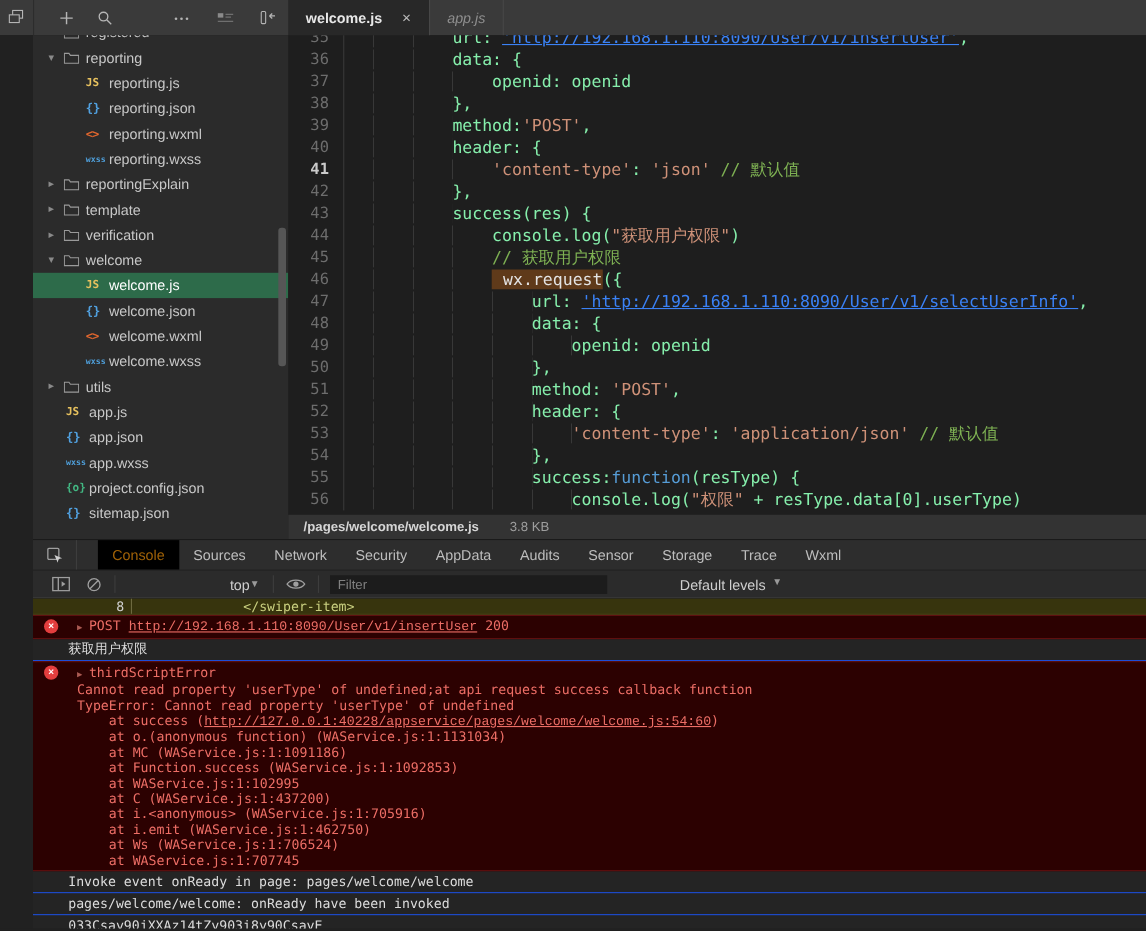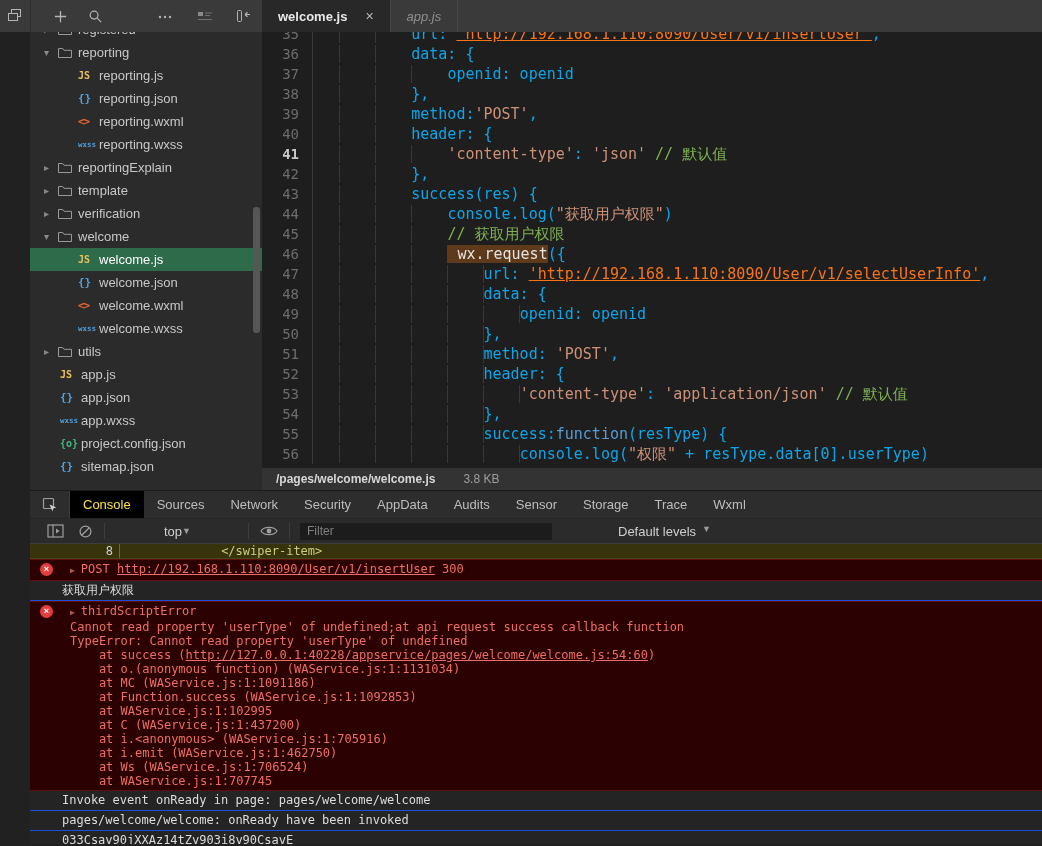--- a/index.html
+++ b/index.html
@@ -46,65 +46,65 @@
   .editor-col { flex:1; display:flex; flex-direction:column; min-width:0; }
   .editor { height:436px; background:#1e1e1e; overflow:hidden; flex:none; }
   .ed-scroll { display:flex; margin-top:-8px; }
   .gutter { width:51px; flex:none; border-right:1px solid #3a3a3a; text-align:right; padding-right:13px;
             font-family:"DejaVu Sans Mono", monospace; font-size:14px; color:#6d6d6d; }
   .lnum { height:20px; line-height:20px; }
   .lnum.active { color:#cacaca; font-weight:bold; }
   .codepane { flex:1; padding-left:26px; font-family:"DejaVu Sans Mono", monospace; font-size:15px; color:#d4d4d4; }
   .cline { height:20px; line-height:20px; white-space:pre; }
   .ind { background-image:repeating-linear-gradient(to right, #383838 0 1px, transparent 1px 36.1px); }
-  .tok-pl { color:#0ea5e9; }
+  .tok-pl { color:#86efac; }
   .tok-st { color:#ce9178; }
-  .tok-lk { color:#f97316; text-decoration:underline; }
+  .tok-lk { color:#3b82f6; text-decoration:underline; }
   .tok-cm { color:#7eb153; }
   .tok-kw { color:#569cd6; }
   .tok-hl { color:#e3e3e3; background:#5f3a1a;padding-left:10px; }
 
   
   .statusbar { height:22px; background:#333333; display:flex; align-items:center; padding-left:14px; gap:28px;
                font-size:12px; flex:none; }
   .sb-path { color:#d6d6d6; font-weight:600; }
   .sb-size { color:#9e9e9e; }
 
   
   .devtools { flex:1; display:flex; flex-direction:column; min-height:0; border-top:1px solid #1a1a1a; }
   .dt-tabs { height:27px; background:#2d2d2d; display:flex; align-items:stretch; flex:none; }
   .dt-inspect { width:40px; display:flex; align-items:center; justify-content:center; border-right:1px solid #3d3d3d; }
   .dtab { display:flex; align-items:center; padding:0 13px; font-size:13px; color:#bdbdbd; cursor:pointer; }
-  .dtab.active { background:#000000; color:#fde047; }
+  .dtab.active { background:#000000; color:#a16207;margin-left:19px; }
   .dt-filter { height:26px; background:#2b2b2b; border-top:1px solid #242424; border-bottom:1px solid #3c3c3c;
                display:flex; align-items:center; flex:none; padding-left:10px; }
   .f-ic { display:flex; align-items:center; justify-content:center; margin:0 7px; cursor:pointer; }
   .f-sep { width:1px; height:16px; background:#3d3d3d; margin:0 4px; }
-  .ctx-select { width:135px; display:flex; align-items:center; justify-content:center; padding:0 8px 0 10px;
+  .ctx-select { width:135px; display:flex; align-items:center; justify-content:flex-end; padding:0 8px 0 10px;
                 font-size:13px; color:#cfcfcf; cursor:pointer; }
   .caret { color:#9a9a9a; font-size:9px; }
   .filter-input { width:252px; height:17px; background:#1c1c1c; border:none; outline:none; color:#cccccc;
                   font-size:12px; padding:0 7px; margin-left:6px; font-family:"Liberation Sans", sans-serif; }
   .filter-input::placeholder { color:#808080; }
   .levels { margin-left:66px; display:flex; align-items:flex-start; gap:6px; font-size:13px; color:#cfcfcf; cursor:pointer; }
 
   
   .console { flex:1; background:#242424; overflow:hidden; font-family:"DejaVu Sans Mono", monospace; font-size:12px; }
   .crow { position:relative; }
   .crow.dom { background:#37340d; border-bottom:1px solid #4a4618; height:15px; line-height:14px; padding-left:30px;
               white-space:pre; }
   .cnum { display:inline-block; width:60px; text-align:right; color:#d0d0d0; border-right:1px solid #6e6a40; padding-right:6px; }
   .ctag { color:#c9cf7f; }
   .crow.log { padding:2px 8px 2px 32px; border-bottom:1px solid #1d4ed8; color:#dcdcdc; line-height:15px; }
   .crow.error { background:#2c0101; border-top:1px solid #5f0f0f; border-bottom:1px solid #5f0f0f;
                 padding:2px 8px 2px 40px; }
   .eline { line-height:14px; white-space:pre; }
   .eline:first-child { line-height:15px; }
   .ce  { color:#ed6e66; }
-  .cel { color:#ed6e66; text-decoration:underline; cursor:pointer; }
+  .cel { color:#ed6e66; text-decoration:underline; cursor:pointer;font-family:Liberation Mono, monospace; }
   .errdot { position:absolute; left:10px; top:3px; width:13px; height:13px; border-radius:50%; background:#e33e3e;
             color:#ffffff; font-size:9px; font-weight:bold; line-height:13px; text-align:center;
             font-family:"Liberation Sans", sans-serif; }
   .ecaret { color:#aa5a52; font-size:8px; margin-right:6px; }
 </style>
 </head>
 <body>
 
 <div class="app">
 
@@ -393,21 +393,21 @@
           <input class="filter-input" placeholder="Filter" style="">
           <div class="levels">
             <span>Default levels</span>
             <span class="caret">▼</span>
           </div>
         </div>
         <div class="console">
             <div class="crow dom"><span class="cnum">8</span><span class="ctag">              &lt;/swiper-item&gt;</span></div>
             <div class="crow error">
               <span class="errdot">×</span>
-              <div class="eline"><span class="ecaret">▶</span><span class="ce">POST </span><span class="cel">http://192.168.1.110:8090/User/v1/insertUser</span><span class="ce"> 300</span></div>
+              <div class="eline"><span class="ecaret">▶</span><span class="ce">POST </span><span class="cel">http://192.168.1.110:8090/User/v1/insertUser</span><span class="ce"> 200</span></div>
             </div>
             <div class="crow log"><span class="clog">获取用户权限</span></div>
             <div class="crow error">
               <span class="errdot">×</span>
               <div class="eline"><span class="ecaret">▶</span><span class="ce">thirdScriptError</span></div>
               <div class="eline"><span class="ce">Cannot read property 'userType' of undefined;at api request success callback function</span></div>
               <div class="eline"><span class="ce">TypeError: Cannot read property 'userType' of undefined</span></div>
               <div class="eline"><span class="ce">    at success (</span><span class="cel">http://127.0.0.1:40228/appservice/pages/welcome/welcome.js:54:60</span><span class="ce">)</span></div>
               <div class="eline"><span class="ce">    at o.(anonymous function) (WAService.js:1:1131034)</span></div>
               <div class="eline"><span class="ce">    at MC (WAService.js:1:1091186)</span></div>

